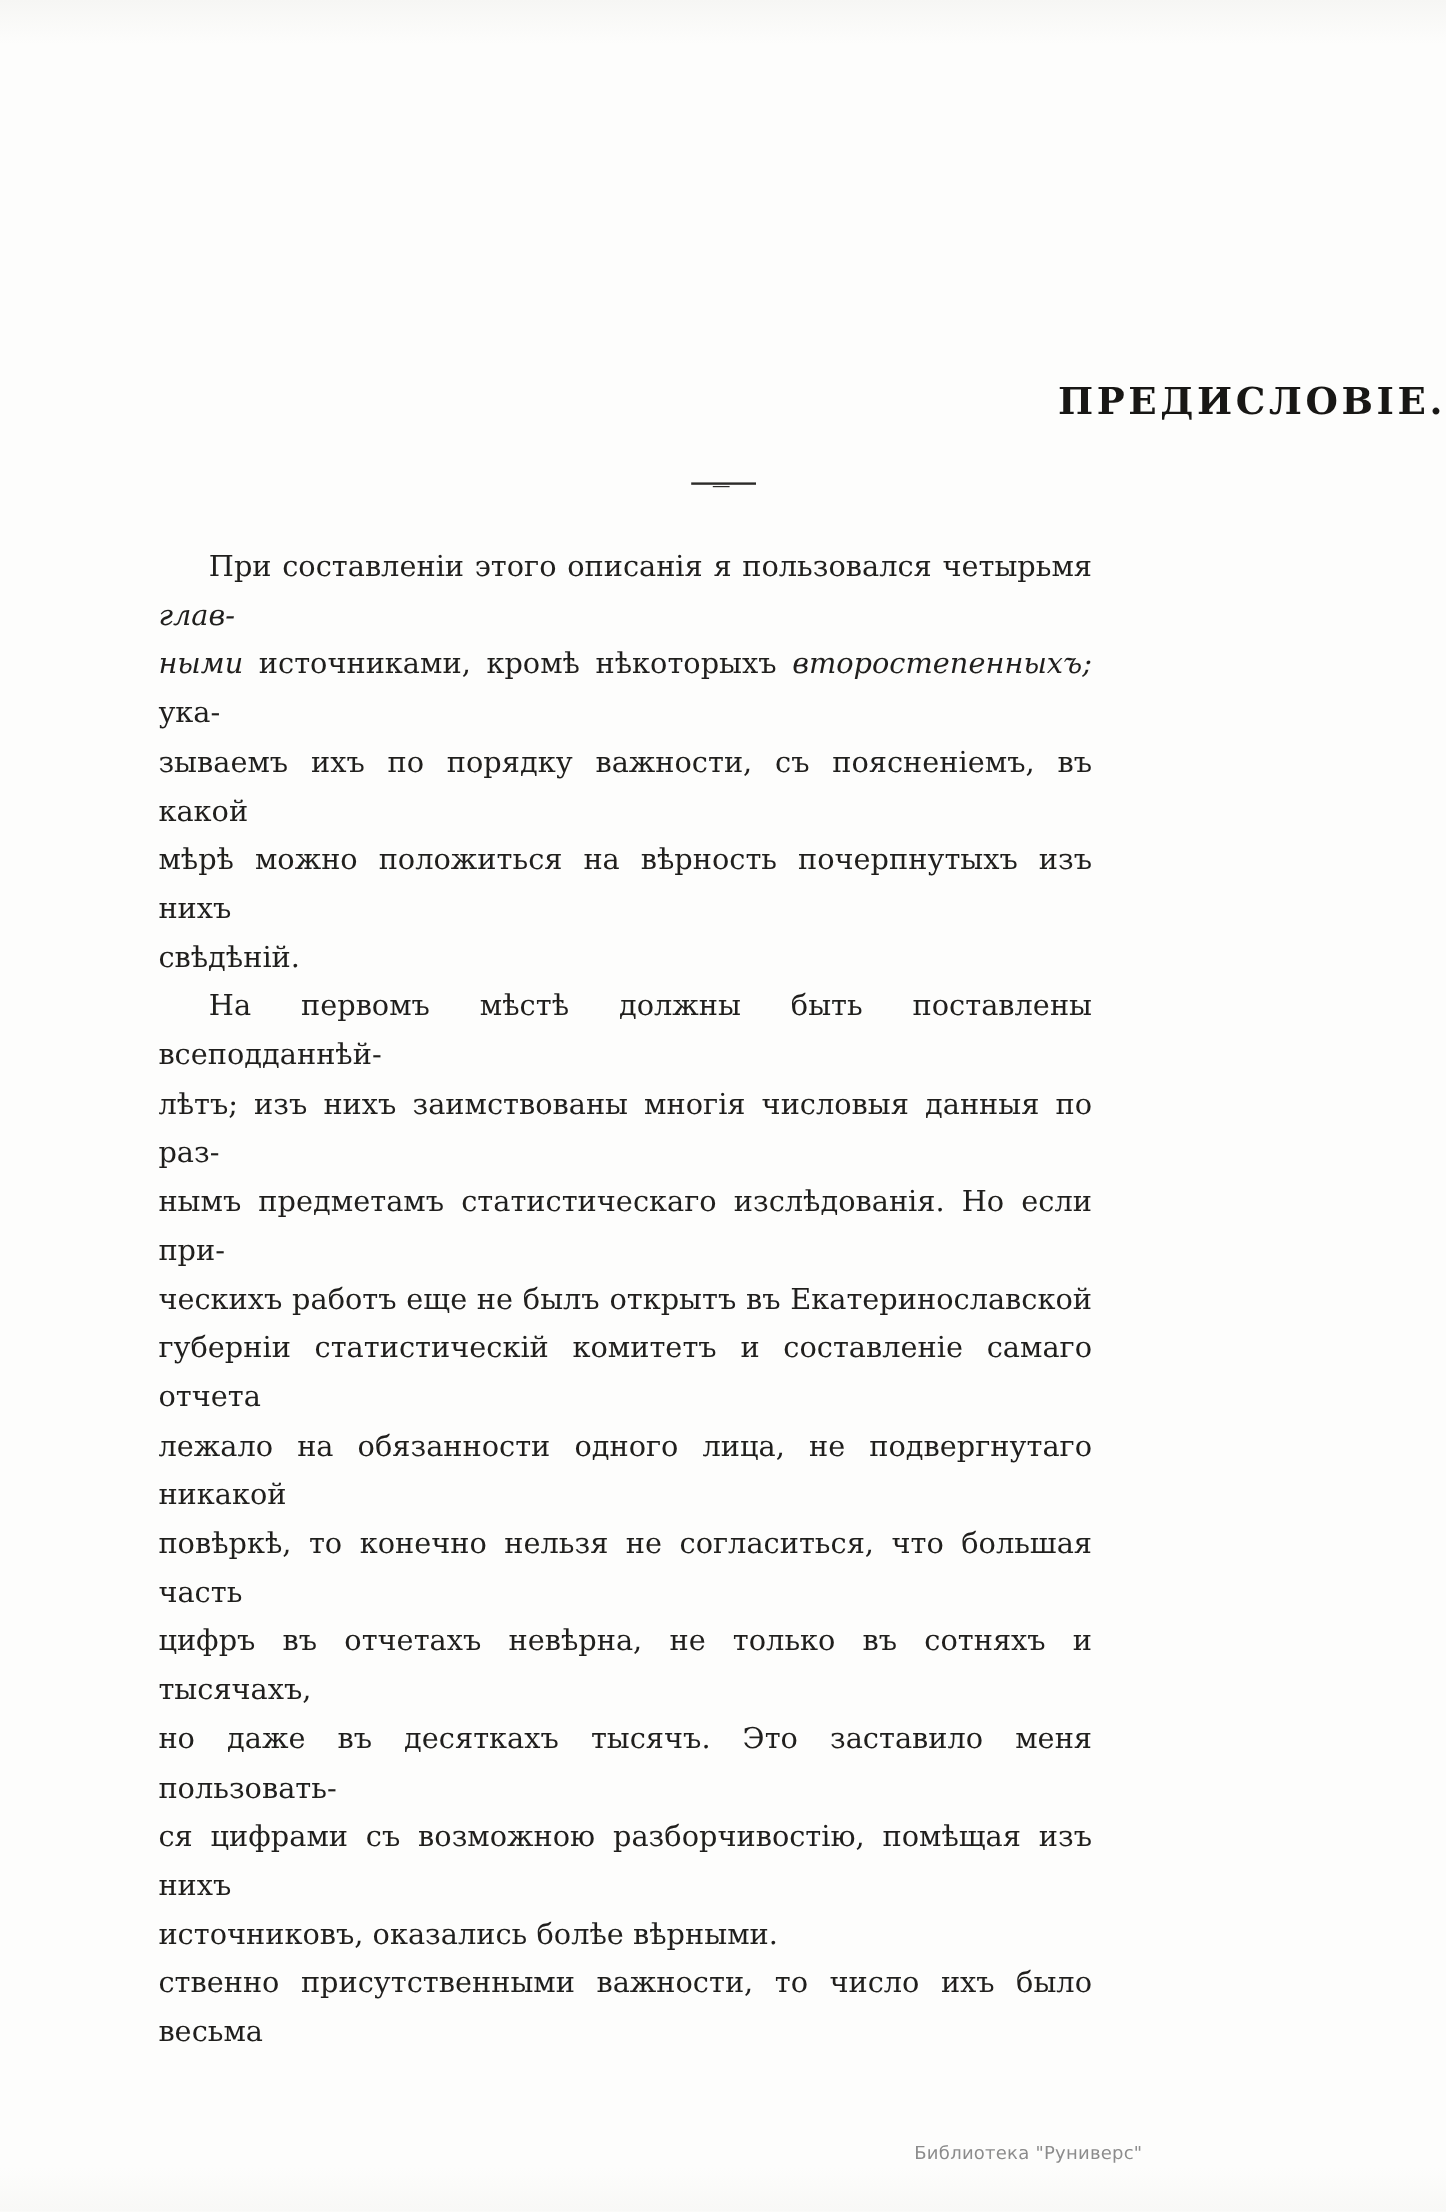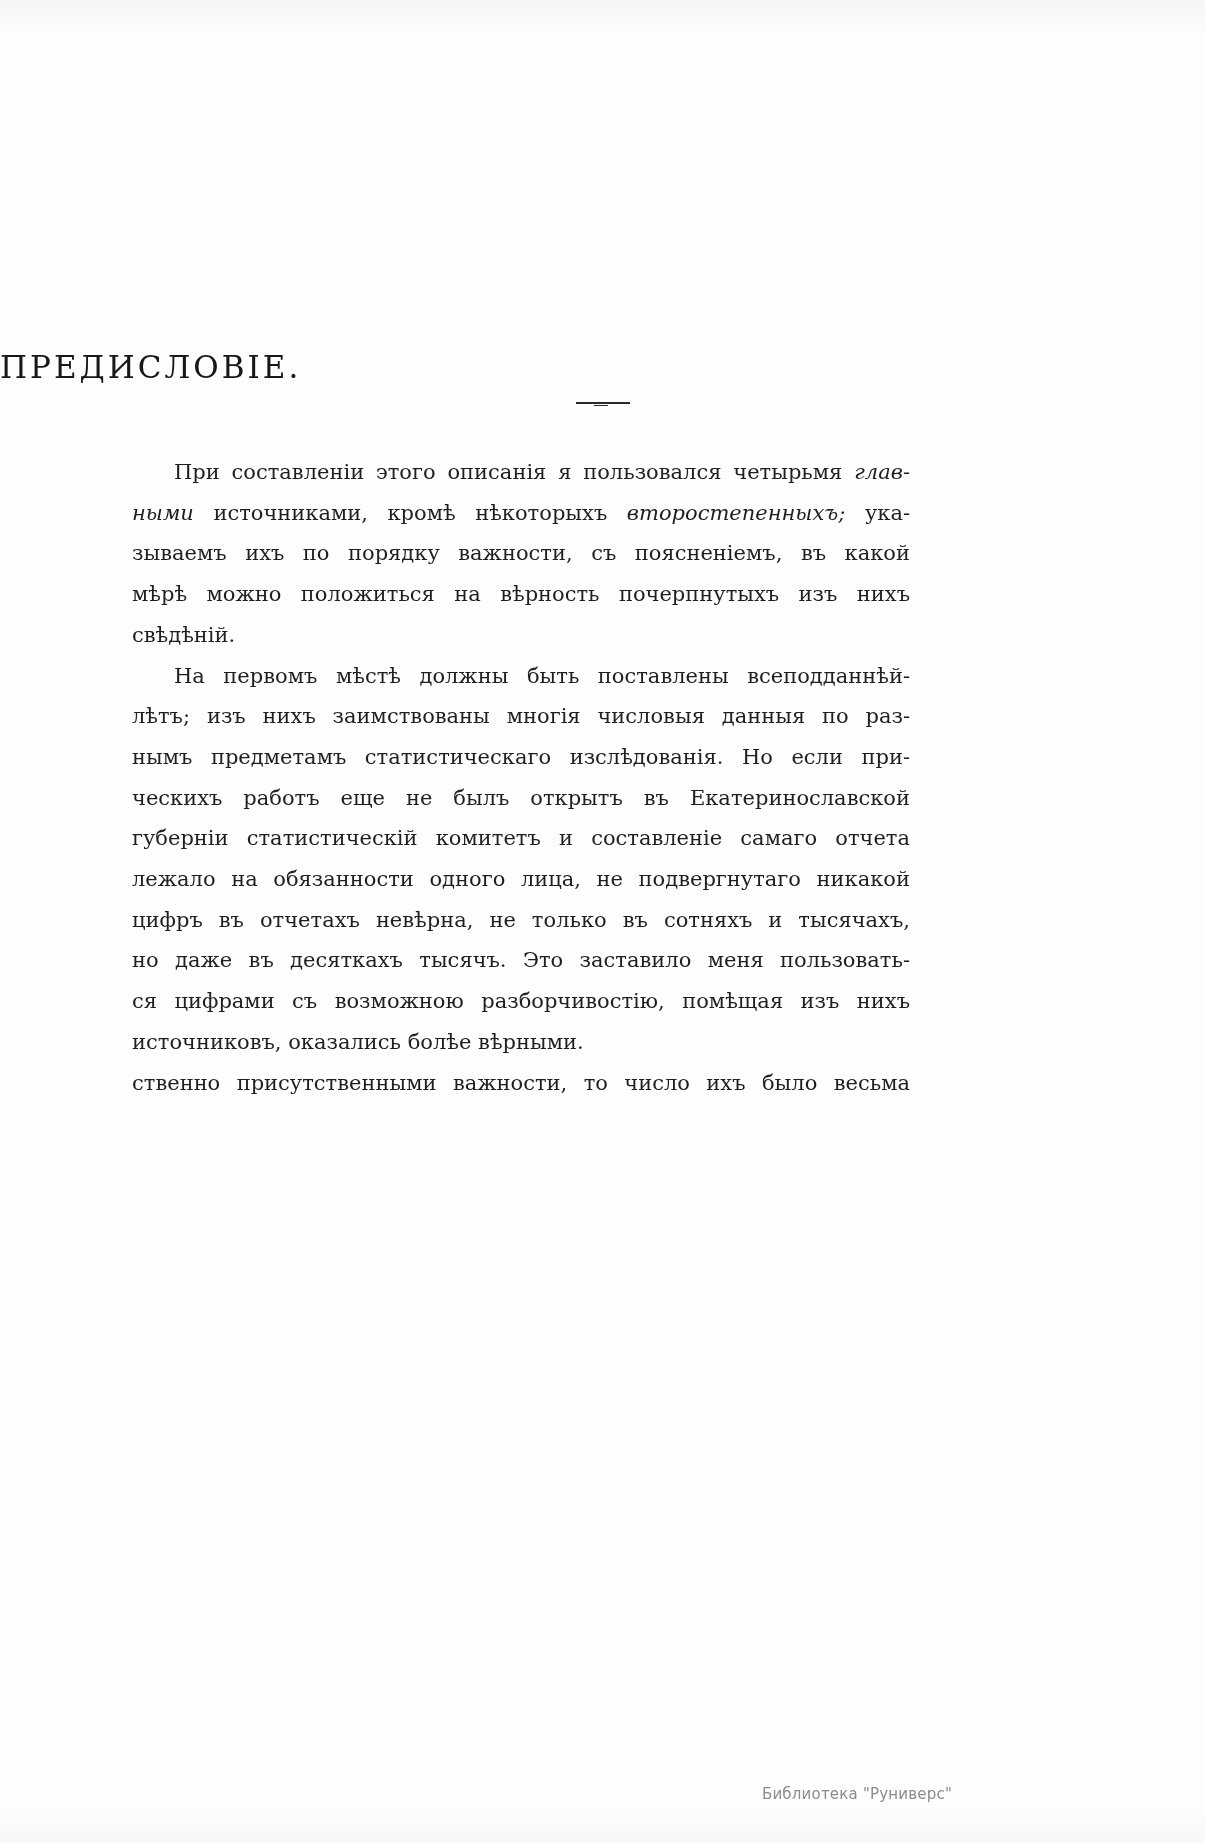--- a/index.html
+++ b/index.html
@@ -12,26 +12,26 @@
     color: #1e1d1b;
     overflow: hidden;
   }
   .scan-page {
     position: absolute;
     inset: 0;
     background: linear-gradient(180deg, #f6f6f4 0%, #fdfdfc 2%, #fdfdfc 98%, #f8f8f6 100%);
   }
   .page-title {
     position: absolute;
-    top: 328px;
+    top: 296px;
     left: 0;
     width: 100%;
-    text-align: left;
+    text-align: right;
     font-size: 31px;
-    font-weight: normal;
+    font-weight: bold;
     letter-spacing: 3px;
     color: #181715;
   }
   .title-divider {
     position: absolute;
     top: 402px;
     left: 50%;
     transform: translateX(-50%);
     width: 54px;
     height: 0;
@@ -43,21 +43,21 @@
     top: 1px;
     left: 18px;
     width: 14px;
     border-top: 1px solid #2c2b29;
   }
   .body-text {
     position: absolute;
     top: 452px;
     left: 132px;
     width: 778px;
-    font-size: 21px;
+    font-size: 24px;
     color: #201f1d;
   }
   .paragraph { margin: 0; }
   .line {
     line-height: 40.7px;
     text-align: justify;
     text-align-last: justify;
   }
   .line.indent { text-indent: 42px; }
   .line.short { text-align-last: left; }
@@ -86,20 +86,21 @@
         <div class="line"><span>мѣрѣ можно положиться на вѣрность почерпнутыхъ изъ нихъ</span></div>
         <div class="line short"><span>свѣдѣній.</span></div>
       </div>
       <div class="paragraph">
         <div class="line indent"><span>На первомъ мѣстѣ должны быть поставлены всеподданнѣй-</span></div>
         <div class="line"><span>лѣтъ; изъ нихъ заимствованы многія числовыя данныя по раз-</span></div>
         <div class="line"><span>нымъ предметамъ статистическаго изслѣдованія. Но если при-</span></div>
         <div class="line"><span>ческихъ работъ еще не былъ открытъ въ Екатеринославской</span></div>
         <div class="line"><span>губерніи статистическій комитетъ и составленіе самаго отчета</span></div>
         <div class="line"><span>лежало на обязанности одного лица, не подвергнутаго никакой</span></div>
+        <div class="line"><span>повѣркѣ, то конечно нельзя не согласиться, что большая часть</span></div>
         <div class="line"><span>цифръ въ отчетахъ невѣрна, не только въ сотняхъ и тысячахъ,</span></div>
         <div class="line"><span>но даже въ десяткахъ тысячъ. Это заставило меня пользовать-</span></div>
         <div class="line"><span>ся цифрами съ возможною разборчивостію, помѣщая изъ нихъ</span></div>
         <div class="line short"><span>источниковъ, оказались болѣе вѣрными.</span></div>
       </div>
       <div class="paragraph">
         <div class="line"><span>ственно присутственными важности, то число ихъ было весьма</span></div>
       </div>
     </div>
   <div class="watermark">Библиотека "Руниверс"</div>

